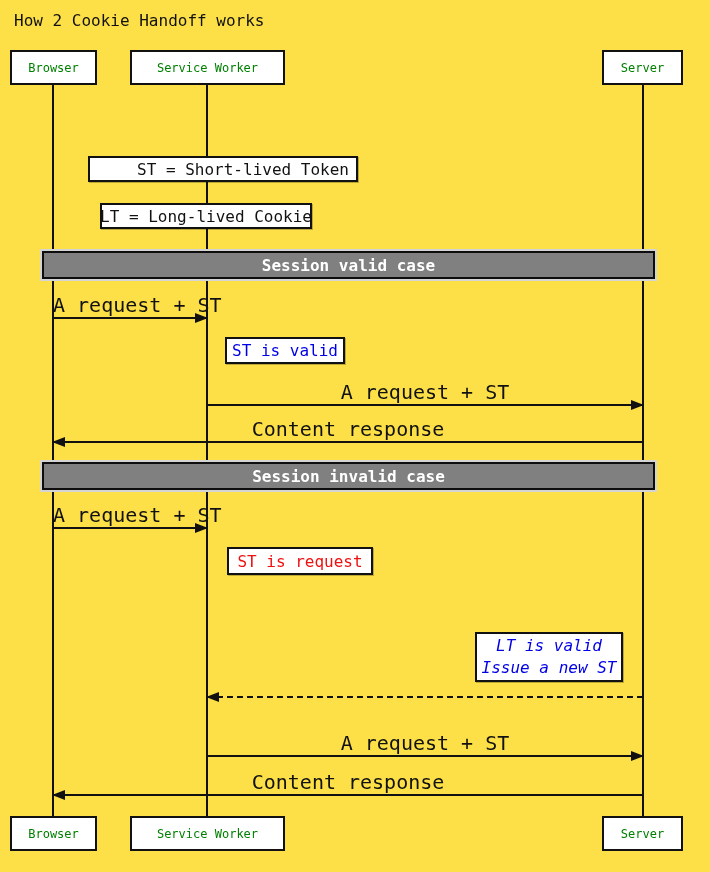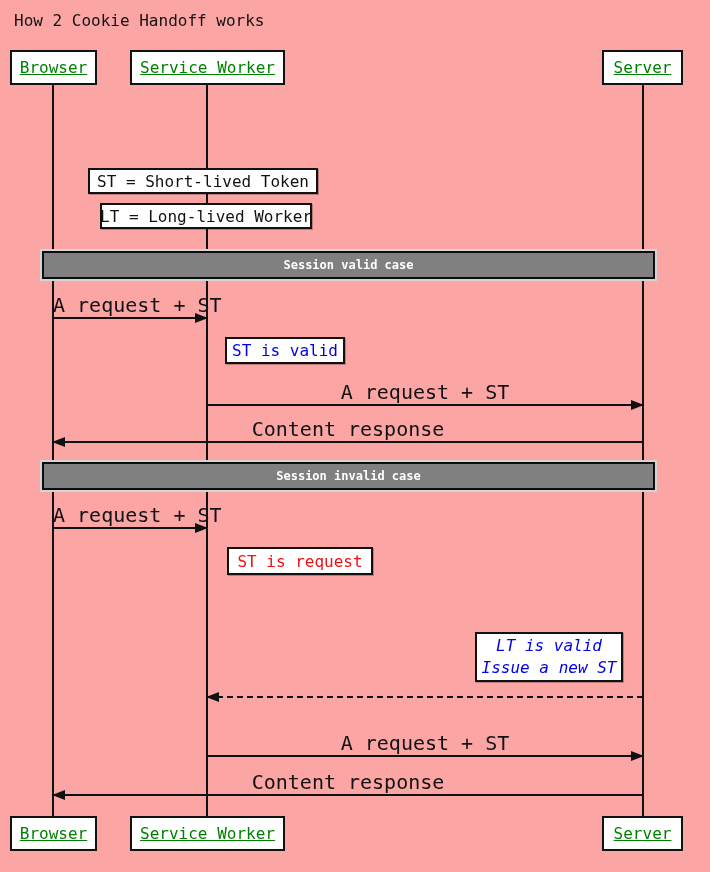--- a/index.html
+++ b/index.html
@@ -1,57 +1,57 @@
 <!DOCTYPE html>
 <html><head>
 <meta charset="utf-8">
 <style>
   html,body{margin:0;padding:0;background:#fff;}
   #stage{
-    position:relative;width:710px;height:872px;background:#fca5a5;
+    position:relative;width:710px;height:872px;background:#fde047;
     font-family:"DejaVu Sans Mono","Liberation Mono",monospace;
     color:#111;overflow:hidden;
   }
   .title{
     position:absolute;left:14px;top:10px;font-size:16px;line-height:22px;color:#111;
     white-space:pre;
   }
   .part-box{
     position:absolute;height:31px;border:2px solid #111;background:#fff;
     display:flex;align-items:center;justify-content:center;
-    font-size:16px;color:#008000;white-space:pre;z-index:4;text-decoration:underline;
+    font-size:12px;color:#008000;white-space:pre;z-index:4;
   }
   .pb-browser{left:10px;width:83px;}
   .pb-sw{left:130px;width:151px;}
   .pb-server{left:602px;width:77px;}
   .row-top{top:50px;}
   .row-bottom{top:816px;}
   .lifeline{
     position:absolute;width:2px;top:84px;height:732px;background:#111;z-index:1;
   }
   .ll-browser{left:52px;}
   .ll-sw{left:206px;}
   .ll-server{left:642px;}
   .note{
     position:absolute;border:2px solid #111;background:#fff;z-index:5;
     display:flex;align-items:center;justify-content:center;
     font-size:16px;white-space:pre;box-shadow:1px 1px 0 rgba(0,0,0,0.25);
   }
-  .note-st{left:88px;top:168px;width:226px;height:22px;}
+  .note-st{left:88px;top:156px;width:226px;height:22px;padding-left:40px;}
   .note-lt{left:100px;top:203px;width:208px;height:22px;}
   .blue{color:#0000e6;}
   .red{color:#ee1111;}
   .status-st-valid{left:225px;top:337px;width:116px;height:23px;}
   .status-st-outdated{left:227px;top:547px;width:142px;height:24px;}
   .status-lt-valid{left:475px;top:632px;width:144px;height:46px;flex-direction:column;line-height:22px;font-style:italic;}
   .divider{
     position:absolute;left:42px;width:609px;height:24px;background:#808080;
     border:2px solid #0d0d0d;box-shadow:0 0 0 2px #d4d4d4;z-index:6;
     display:flex;align-items:center;justify-content:center;
-    color:#fff;font-weight:bold;font-size:12px;white-space:pre;
+    color:#fff;font-weight:bold;font-size:16px;white-space:pre;
   }
   .div-valid{top:251px;}
   .div-invalid{top:462px;}
   .msg{position:absolute;z-index:3;}
   .msg-label{
     text-align:center;font-size:20px;line-height:20px;height:20px;
     white-space:pre;margin-bottom:2px;color:#111;
   }
   .msg-line{position:relative;height:0;border-top:2px solid #111;}
   .msg-line.dashed{border-top-style:dashed;}
@@ -79,21 +79,21 @@
 
   <div class="lifeline ll-browser"></div>
   <div class="lifeline ll-sw"></div>
   <div class="lifeline ll-server"></div>
 
   <div class="part-box pb-browser row-top">Browser</div>
   <div class="part-box pb-sw row-top">Service Worker</div>
   <div class="part-box pb-server row-top">Server</div>
 
   <div class="note note-st">ST = Short-lived Token</div>
-  <div class="note note-lt">LT = Long-lived Worker</div>
+  <div class="note note-lt">LT = Long-lived Cookie</div>
 
   <div class="divider div-valid">Session valid case</div>
 
   <div class="msg m1">
     <div class="msg-label">A request + ST</div>
     <div class="msg-line">
         <span class="ah ah-right"></span>
       </div>
   </div>
 

